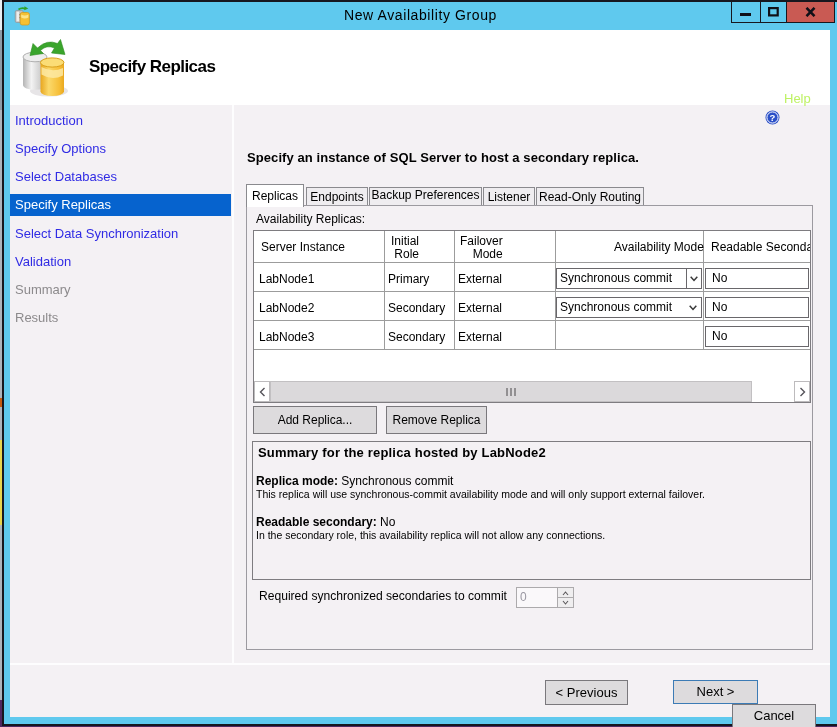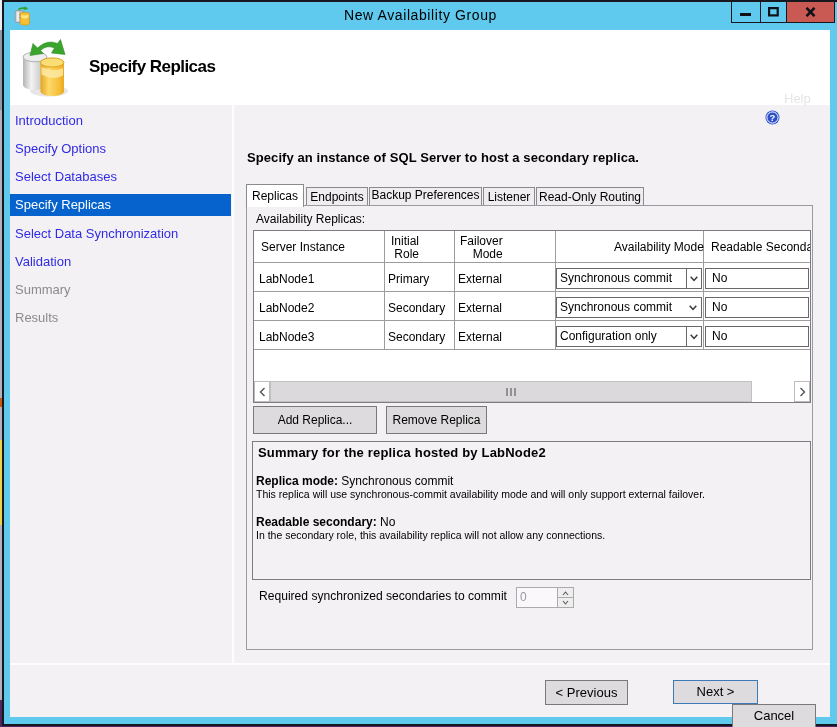--- a/index.html
+++ b/index.html
@@ -102,21 +102,21 @@
 <div class="abs navdis" style="left:15px;top:282px;">Summary</div>
 <div class="abs navdis" style="left:15px;top:310px;">Results</div>
 
 <div class="abs" style="left:232px;top:105px;width:2px;height:558px;background:#FDFDFE;"></div>
 
 <svg class="abs" style="left:765px;top:110px;" width="15" height="15" viewBox="0 0 15 15">
   <circle cx="7.5" cy="7.5" r="7" fill="#2B50C8"></circle>
   <circle cx="7.5" cy="7.5" r="5.6" fill="none" stroke="#FFFFFF" stroke-width="1"></circle>
   <text x="7.5" y="11" font-size="9.5" font-weight="bold" fill="#fff" text-anchor="middle" font-family="Liberation Sans">?</text>
 </svg>
-<div class="abs" style="left:784px;top:91px;color:#e5e5e5;font-size:13px;line-height:16px;">Help</div>
+<div class="abs" style="left:784px;top:91px;color:#bef264;font-size:13px;line-height:16px;">Help</div>
 
 <div class="abs txt b" style="left:247px;top:150px;font-size:13px;line-height:15px;letter-spacing:0.08px;">Specify an instance of SQL Server to host a secondary replica.</div>
 
 <div class="abs" style="left:246px;top:205px;width:567px;height:445px;border:1px solid #9C9AA0;box-sizing:border-box;"></div>
 
 <div class="abs txt" id="tabs">
   <div class="abs" style="left:306px;top:187px;width:62px;height:18px;background:#EFEDF0;border:1px solid #8A8A8E;border-bottom:none;box-sizing:border-box;text-align:center;padding-top:2px;font-size:12px;">Endpoints</div>
   <div class="abs" style="left:369px;top:187px;width:113px;height:18px;background:#EFEDF0;border:1px solid #8A8A8E;border-bottom:none;box-sizing:border-box;text-align:center;padding-top:0;font-size:12px;">Backup Preferences</div>
   <div class="abs" style="left:483px;top:187px;width:52px;height:18px;background:#EFEDF0;border:1px solid #8A8A8E;border-bottom:none;box-sizing:border-box;text-align:center;padding-top:2px;font-size:12px;">Listener</div>
   <div class="abs" style="left:536px;top:187px;width:108px;height:18px;background:#EFEDF0;border:1px solid #8A8A8E;border-bottom:none;box-sizing:border-box;text-align:center;padding-top:2px;font-size:12px;">Read-Only Routing</div>
@@ -161,28 +161,20 @@
       <svg class="abs" style="left:3px;top:7px" width="8" height="6" viewBox="0 0 8 6">
           <path d="M0.7 0.7 L4 4.4 L7.3 0.7" stroke="#3A3A3A" stroke-width="1.5" fill="none"></path>
         </svg>
     </div>
   </div>
   <div class="combo abs" style="left:302px;top:66px;width:146px;height:21px;">
     <div class="abs txt" style="left:3px;top:2px;">Synchronous commit</div>
     <svg class="abs" style="right:4px;top:7px" width="8" height="6" viewBox="0 0 8 6">
         <path d="M0.7 0.7 L4 4.4 L7.3 0.7" stroke="#3A3A3A" stroke-width="1.5" fill="none"></path>
       </svg>
-  </div>
-  <div class="combo abs" style="left:302px;top:95px;width:146px;height:21px;">
-    <div class="abs txt" style="left:3px;top:2px;">Configuration only</div>
-    <div class="abs" style="right:0;top:0;width:14px;height:19px;border-left:1px solid #69676B;">
-      <svg class="abs" style="left:3px;top:7px" width="8" height="6" viewBox="0 0 8 6">
-          <path d="M0.7 0.7 L4 4.4 L7.3 0.7" stroke="#3A3A3A" stroke-width="1.5" fill="none"></path>
-        </svg>
-    </div>
   </div>
 
   <div class="combo abs" style="left:451px;top:37px;width:104px;height:21px;">
       <div class="abs txt" style="left:6px;top:2px;">No</div>
     </div>
   <div class="combo abs" style="left:451px;top:66px;width:104px;height:21px;">
       <div class="abs txt" style="left:6px;top:2px;">No</div>
     </div>
   <div class="combo abs" style="left:451px;top:95px;width:104px;height:21px;">
       <div class="abs txt" style="left:6px;top:2px;">No</div>

